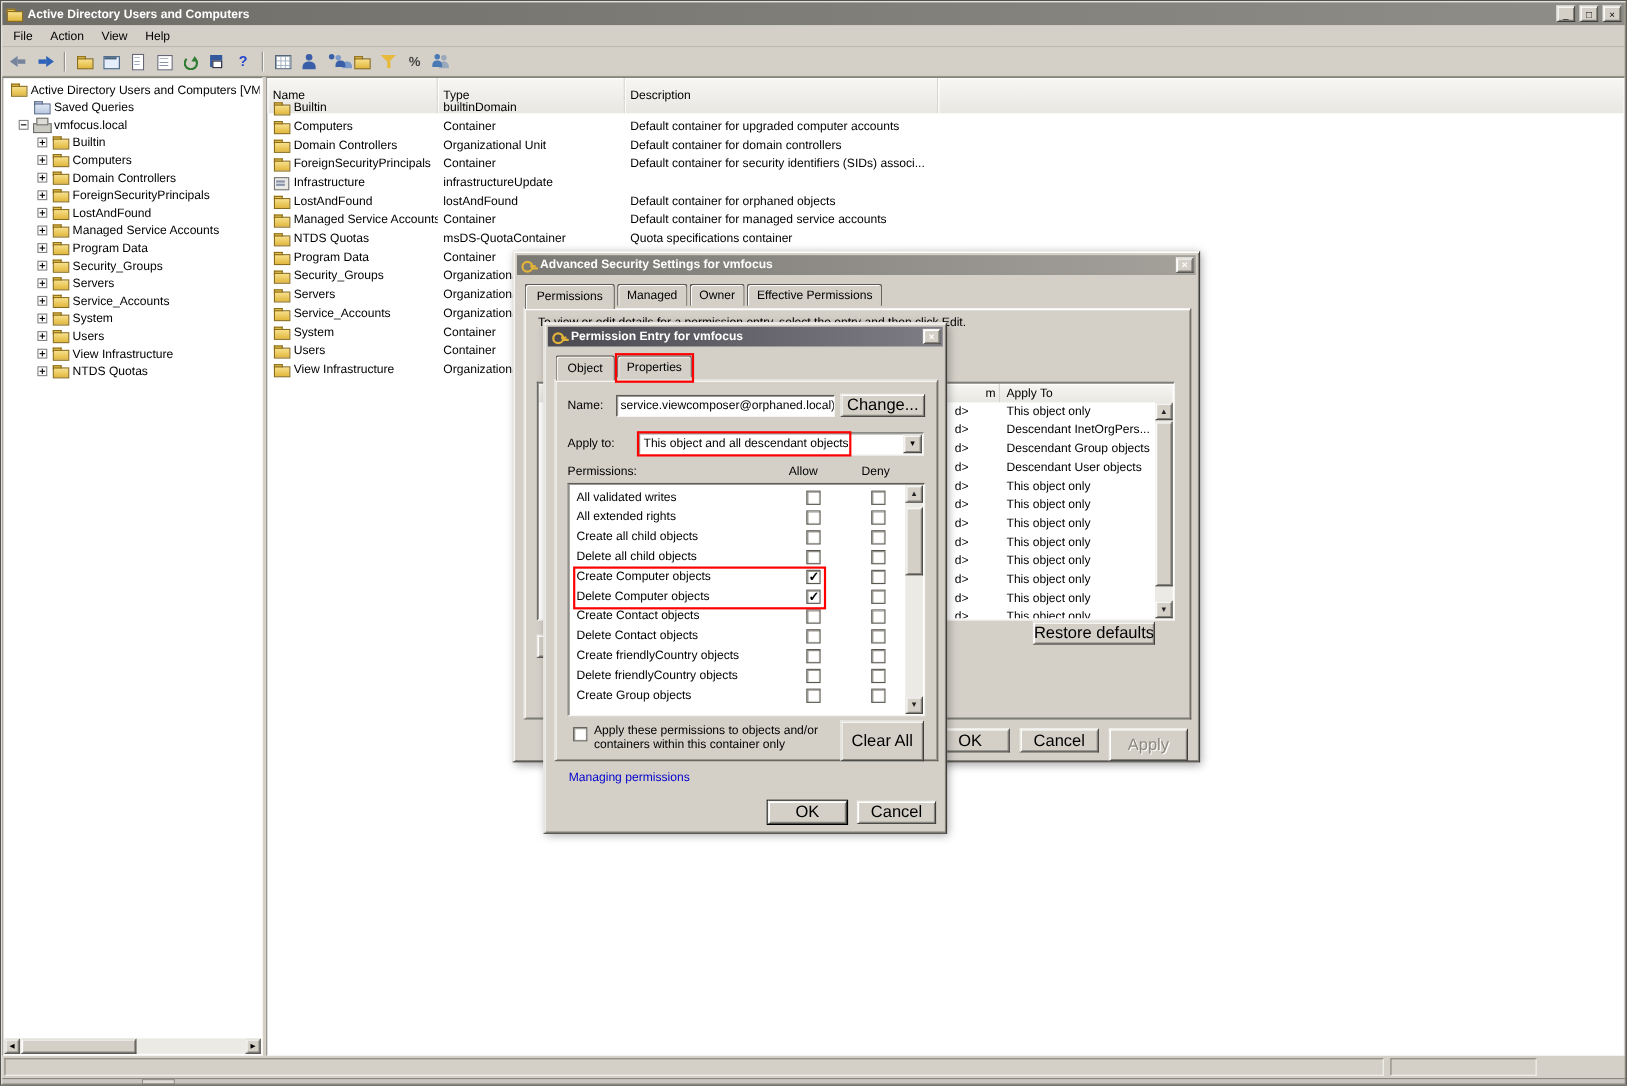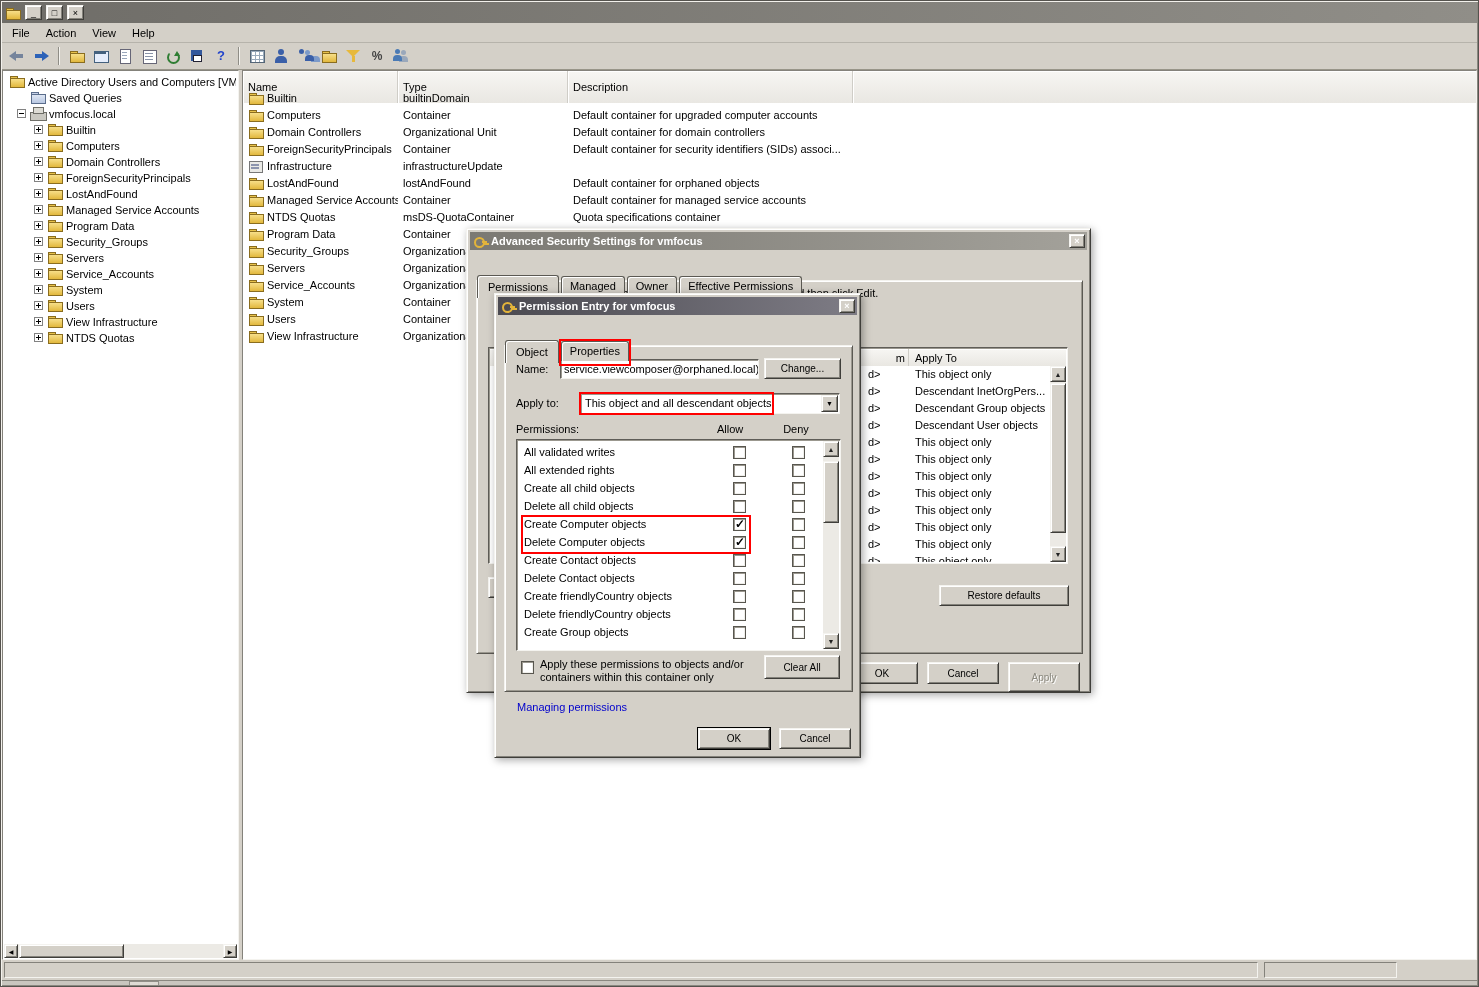--- a/index.html
+++ b/index.html
@@ -3,21 +3,21 @@
 <meta charset="utf-8">
 <style>
 *{box-sizing:border-box;margin:0;padding:0;cursor:default;user-select:none}
 html,body{width:1479px;height:987px}
 body{position:relative;background:#d4d0c8;font-family:"Liberation Sans",sans-serif;font-size:11px;color:#000;overflow:hidden}
 .frame{position:absolute;inset:0;border:1px solid #55534e;box-shadow:inset 1px 1px 0 #f3f1ec, inset -1px -1px 0 #8a8880;pointer-events:none;z-index:60}
 
 
 .titlebar{position:absolute;left:2px;top:2px;right:2px;height:21px;background:linear-gradient(90deg,#6f6d68,#908e88);display:flex;align-items:center;gap:4px;padding:0 3px}
 .titlebar .t{color:#fff;font-weight:bold;flex:1;white-space:nowrap;overflow:hidden}
-.btn{background:#d4d0c8;border:1px solid;border-color:#f4f3ef #3f3e3a #3f3e3a #f4f3ef;box-shadow:inset 1px 1px 0 #fff,inset -1px -1px 0 #84827b;display:flex;align-items:center;justify-content:center;font-size:10px;white-space:nowrap}
+.btn{background:#d4d0c8;border:1px solid;border-color:#f4f3ef #3f3e3a #3f3e3a #f4f3ef;box-shadow:inset 1px 1px 0 #fff,inset -1px -1px 0 #84827b;display:flex;align-items:center;justify-content:center;font-size:15px;white-space:nowrap}
 .btn.default{box-shadow:0 0 0 1px #000,inset 1px 1px 0 #fff,inset -1px -1px 0 #84827b}
 .btn.disabled{color:#8b897f;text-shadow:1px 1px 0 #fff}
 .winbtn{width:17px;height:15px;font-size:9px}
 .menubar{position:absolute;left:2px;top:23px;right:2px;height:20px;display:flex;align-items:center;padding-left:2px;background:#d4d0c8;border-bottom:1px solid #b6b3ab}
 .menu-item{padding:3px 8px}
 .toolbar{position:absolute;left:2px;top:43px;right:2px;height:27px;display:flex;align-items:center;gap:2px;padding-left:4px;background:#d4d0c8;border-bottom:1px solid #989589}
 .tb-btn{width:22px;height:22px;display:flex;align-items:center;justify-content:center}
 .tb-sep{width:2px;height:18px;border-left:1px solid #8f8d86;border-right:1px solid #f4f3ef;margin:0 4px}
 
 
@@ -93,21 +93,21 @@
 .sliver{position:absolute;left:0;bottom:0;width:100%;height:7px;background:#c9c6bf;border-top:1px solid #8a8880}
 .sliver-btn{position:absolute;left:129px;bottom:1px;width:30px;height:5px;background:#dedbd4;border:1px solid #918f88}
 
 
 .dlg{position:absolute;background:#d4d0c8;border:1px solid;border-color:#f4f3ef #3f3e3a #3f3e3a #f4f3ef;box-shadow:inset 1px 1px 0 #fff,inset -1px -1px 0 #84827b,2px 2px 8px rgba(0,0,0,.35)}
 .dlg-titlebar{position:absolute;left:3px;top:3px;right:3px;height:18px;display:flex;align-items:center;gap:4px;padding:0 3px;color:#fff;font-weight:bold}
 .adv .dlg-titlebar{background:linear-gradient(90deg,#7b7973,#a3a19a)}
 .perm .dlg-titlebar{background:linear-gradient(90deg,#4b4a51,#7e7c85)}
 .dlg-titlebar .t{flex:1;white-space:nowrap;overflow:hidden}
 .dlg-close{position:absolute;right:2px;top:2px;width:16px;height:14px;font-size:9px}
-.tabs{position:absolute;left:10px;top:46px;height:23px;display:flex;align-items:center;z-index:3}
+.tabs{position:absolute;left:10px;top:29px;height:23px;display:flex;align-items:flex-start;z-index:3}
 .tab{height:20px;margin-bottom:2px;padding:0 8px;display:flex;align-items:center;background:#d4d0c8;border:1px solid #5b5953;border-bottom:none;border-radius:3px 3px 0 0;box-shadow:inset 1px 1px 0 #fff;margin-right:2px;position:relative}
 .tab.active{height:23px;margin-bottom:0;padding:0 10px;z-index:4}
 .tabpanel{position:absolute;background:#d4d0c8;border:1px solid;border-color:#f4f3ef #5b5953 #5b5953 #f4f3ef;box-shadow:inset 1px 1px 0 #fff,inset -1px -1px 0 #9b988f}
 .sunken{background:#fff;border:1px solid;border-color:#5f5d58 #f4f3ef #f4f3ef #5f5d58;box-shadow:inset 1px 1px 0 #9b988f}
 .label{position:absolute;white-space:nowrap}
 .cb{width:13px;height:13px;background:#fff;border:1px solid #58564f;box-shadow:inset 1px 1px 0 #9b988f,inset -1px -1px 0 #f0efeb;position:absolute}
 .cb.checked::after{content:"✓";position:absolute;left:1px;top:-2px;font-size:12px;font-weight:bold;line-height:14px;color:#000}
 .annotation{position:absolute;border:2px solid #f00;pointer-events:none;z-index:8}
 .link{color:#0000cc;}
 
@@ -129,20 +129,21 @@
 .combo{position:absolute}
 .combo .val{position:absolute;left:4px;top:3px;right:20px;white-space:nowrap;overflow:hidden}
 .combo .drop{position:absolute;right:1px;top:1px;width:17px;height:17px;font-size:7px}
 .wraplabel{white-space:normal;line-height:13px}
 </style>
 </head>
 <body>
 
 <div class="titlebar">
   <span class="icon icon-console"></span>
+  <span class="t">Active Directory Users and Computers</span>
   <span class="btn winbtn">_</span>
   <span class="btn winbtn">□</span>
   <span class="btn winbtn">×</span>
 </div>
 <div class="menubar" id="menubar">
     <span class="menu-item">File</span>
     <span class="menu-item">Action</span>
     <span class="menu-item">View</span>
     <span class="menu-item">Help</span>
   </div>
@@ -503,21 +504,21 @@
             <span class="as-apply">This object only</span>
           </div>
         </div>
       <div class="vscroll" style="right:1px;top:18px;bottom:1px">
         <span class="btn sb-btn" style="top:0">▲</span>
         <span class="sb-thumb" style="top:17px;height:150px"></span>
         <span class="btn sb-btn" style="bottom:0">▼</span>
       </div>
     </div>
     <div class="btn" style="position:absolute;left:11px;top:296px;width:70px;height:21px"></div>
-    <div class="btn" style="position:absolute;left:462px;top:304px;width:130px;height:21px">Restore defaults</div>
+    <div class="btn" style="position:absolute;left:462px;top:284px;width:111px;height:21px">Restore defaults</div>
   </div>
   <div class="btn" style="position:absolute;left:379px;top:433px;width:72px;height:22px">OK</div>
   <div class="btn" style="position:absolute;left:460px;top:433px;width:72px;height:22px">Cancel</div>
   <div class="btn disabled" style="position:absolute;left:541px;top:433px;width:72px;height:30px">Apply</div>
 </div>
 
 <div class="dlg perm" style="left:494px;top:293px;width:367px;height:465px;z-index:20">
   <div class="dlg-titlebar">
     <span class="icon icon-key"></span>
     <span class="t">Permission Entry for vmfocus</span>
@@ -607,20 +608,20 @@
       <div class="vscroll" style="right:1px;top:1px;bottom:1px">
         <span class="btn sb-btn" style="top:0">▲</span>
         <span class="sb-thumb" style="top:20px;height:62px"></span>
         <span class="btn sb-btn" style="bottom:0">▼</span>
       </div>
     <div class="annotation" style="left: 4px; width: 230px; top: 75px; height: 39px; border-color: rgb(255, 0, 0);"></div>
       </div>
 
     <span class="cb" style="left:16px;top:315px"></span>
     <span class="label wraplabel" style="left:35px;top:312px;width:212px">Apply these permissions to objects and/or containers within this container only</span>
-    <div class="btn" style="position:absolute;left:259px;top:309px;width:76px;height:24px">Clear All</div>
+    <div class="btn" style="position:absolute;left:259px;top:309px;width:76px;height:37px">Clear All</div>
   </div>
   <span class="label link" style="left:22px;top:407px">Managing permissions</span>
   <div class="btn default" style="position:absolute;left:203px;top:434px;width:72px;height:21px">OK</div>
   <div class="btn" style="position:absolute;left:284px;top:434px;width:72px;height:21px">Cancel</div>
 </div>
 
 <div class="frame"></div>
 
 </body></html>

